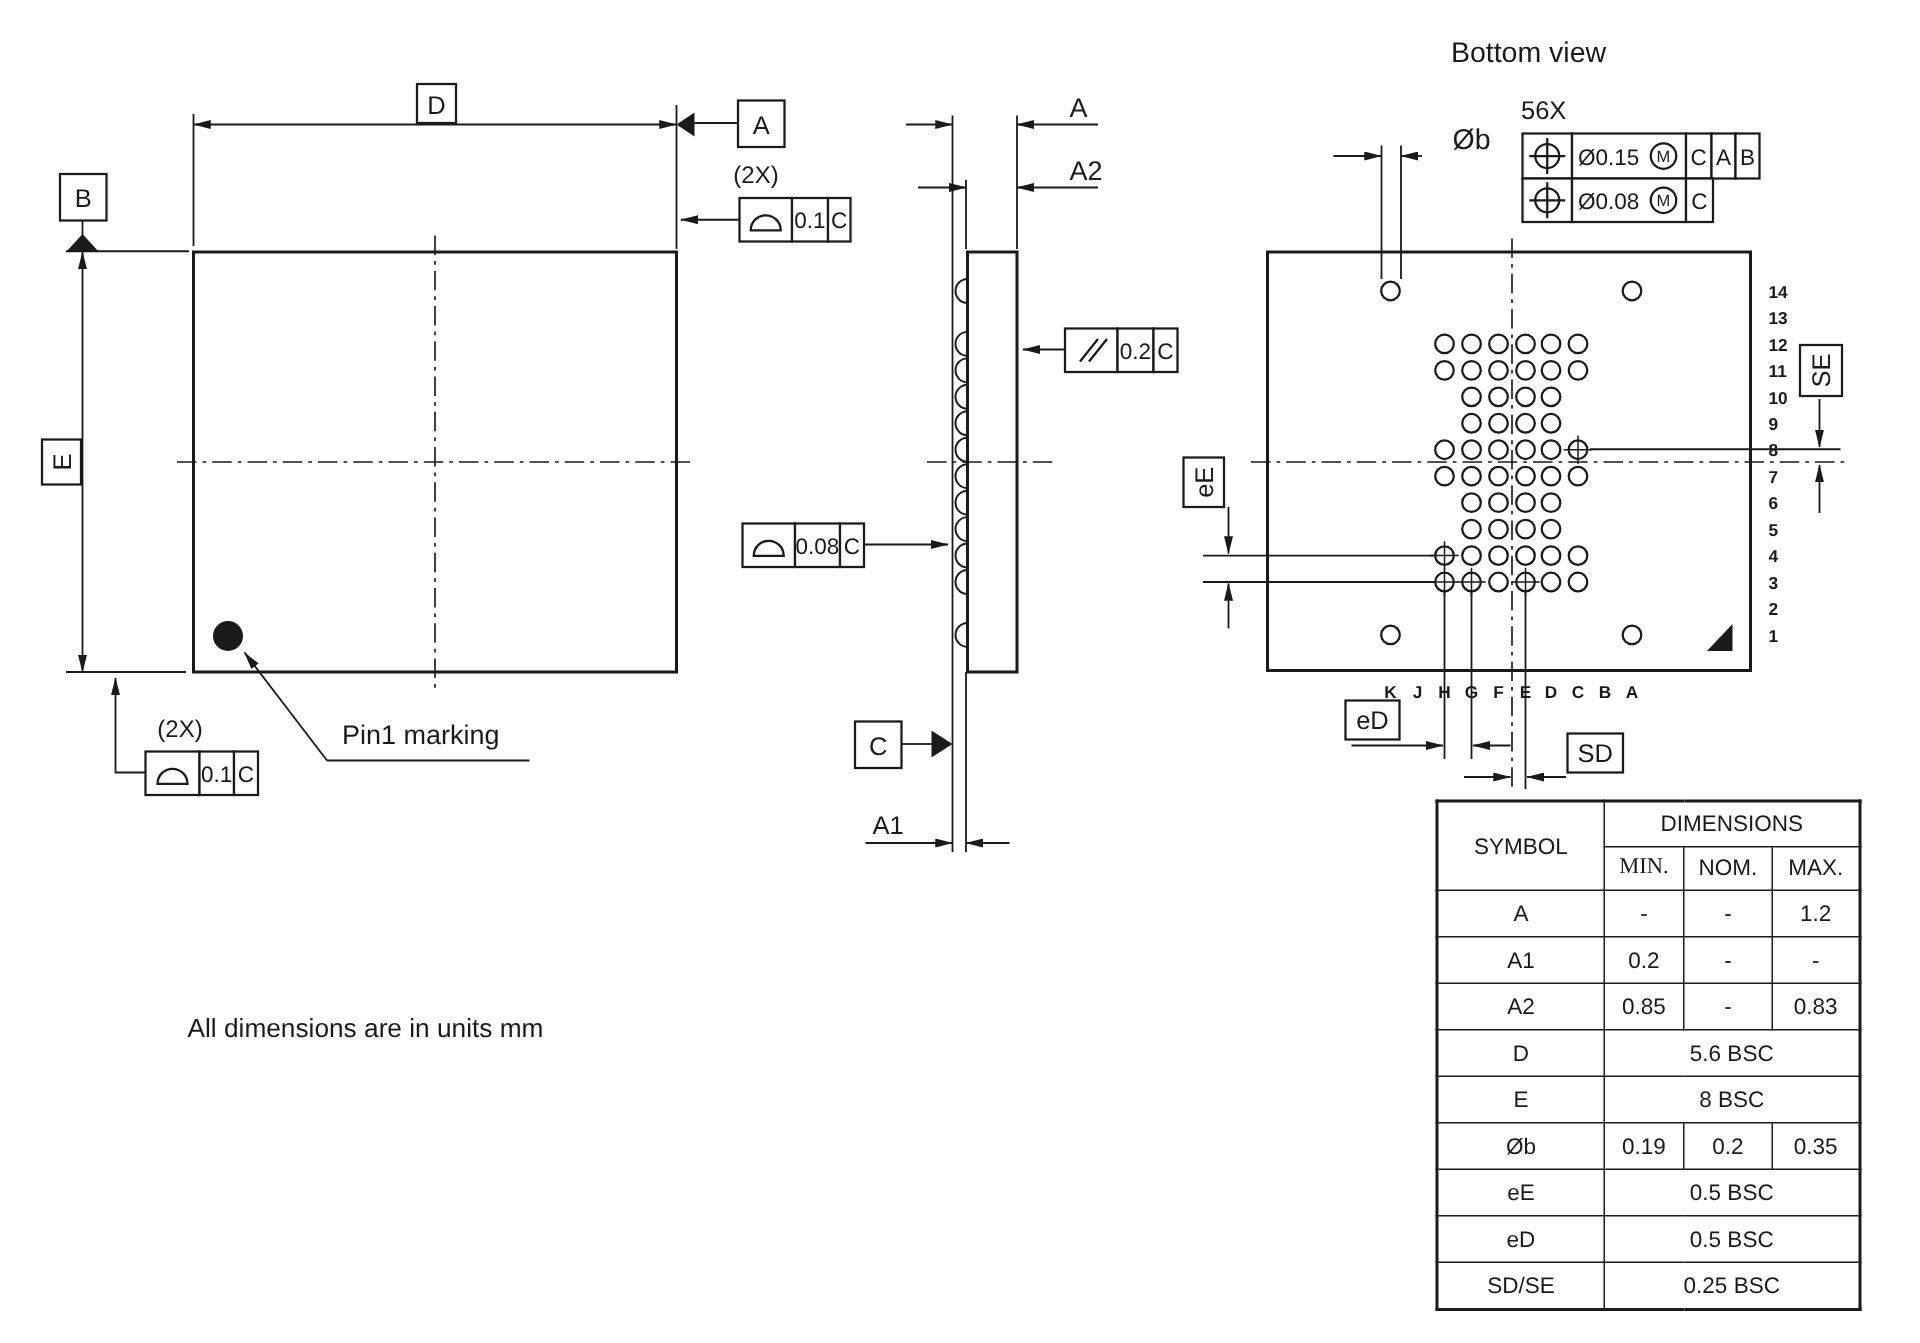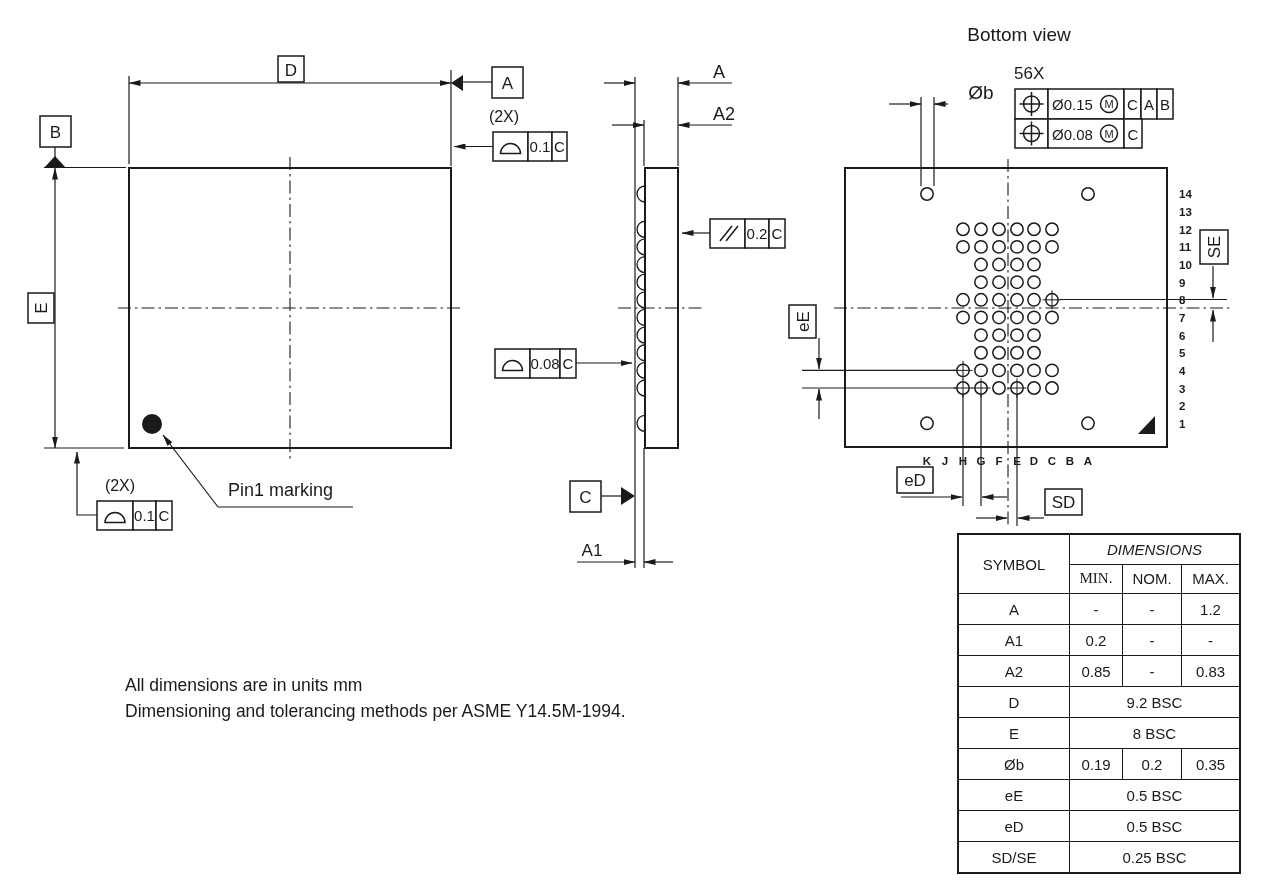--- a/index.html
+++ b/index.html
@@ -298,31 +298,28 @@
     <path class="thin" d="M1044 518 H1018" marker-end="url(#ah)"></path>
     <rect class="dbox" x="1045" y="489" width="37" height="26"></rect>
     <text class="lbl" x="1063.5" y="508" text-anchor="middle">SD</text>
   </g>
 </svg>
 
 <div class="notes">
   <div class="row">
         <span>All dimensions are in units mm</span>
       </div>
-  <div class="row">
-        <span>Dimensioning and tolerancing methods per ASME Y14.5M-1994.</span>
-      </div>
 </div>
 
 <div class="dim-table">
   <table>
     <tbody>
           <tr>
       <td rowspan="2" style="width:110px;height:58px;text-align:center;">SYMBOL</td>
-      <td colspan="3" style="height:28px;font-style:italic;">DIMENSIONS</td>
+      <td colspan="3" style="height:28px;">DIMENSIONS</td>
     </tr>
     <tr>
       <td style="width:52px;height:28px;font-family:Liberation Serif, serif;">MIN.</td>
       <td style="width:58px;margin-left:11px;">NOM.</td>
       <td style="width:57px;">MAX.</td>
     </tr>
     <tr>
       <td style="height:30px;">A</td>
       <td>-</td>
       <td>-</td>
@@ -335,21 +332,21 @@
       <td>-</td>
     </tr>
     <tr>
       <td style="height:30px;">A2</td>
       <td>0.85</td>
       <td>-</td>
       <td>0.83</td>
     </tr>
     <tr>
       <td style="height:30px;">D</td>
-      <td colspan="3">9.2 BSC</td>
+      <td colspan="3">5.6 BSC</td>
     </tr>
     <tr>
       <td style="height:30px;">E</td>
       <td colspan="3">8 BSC</td>
     </tr>
     <tr>
       <td style="height:30px;">Øb</td>
       <td>0.19</td>
       <td>0.2</td>
       <td>0.35</td>

